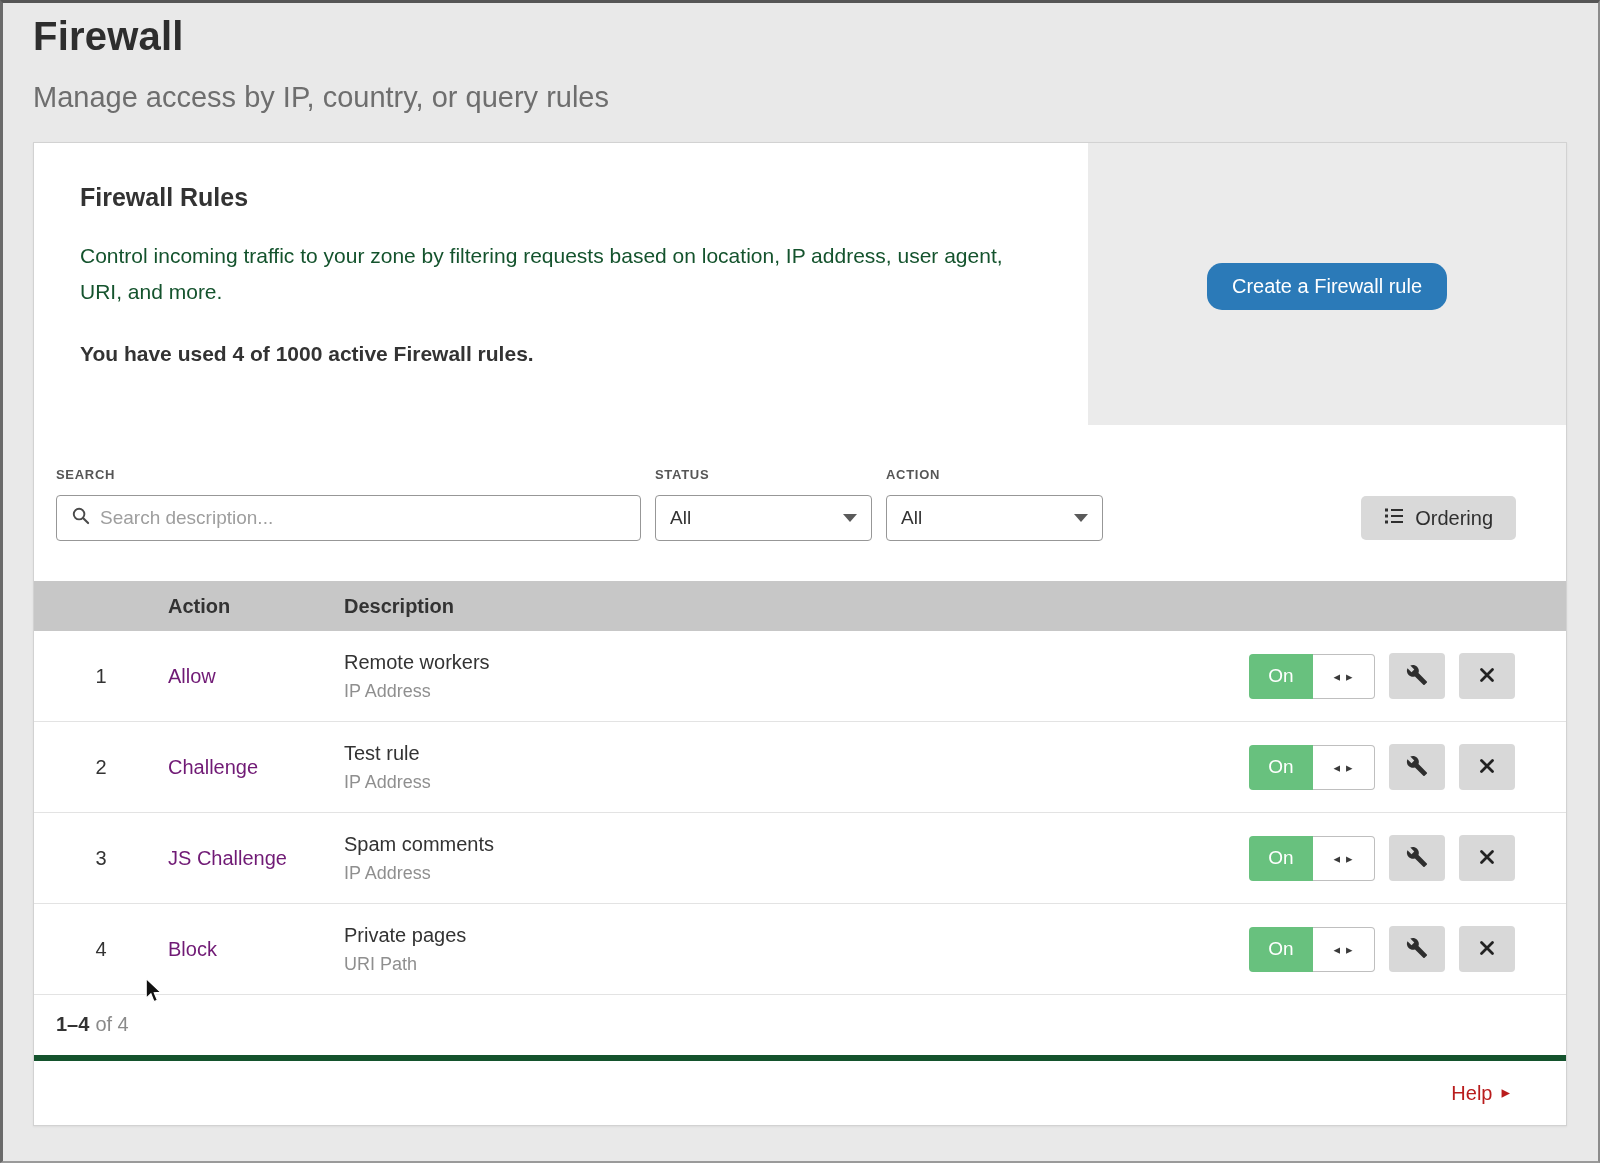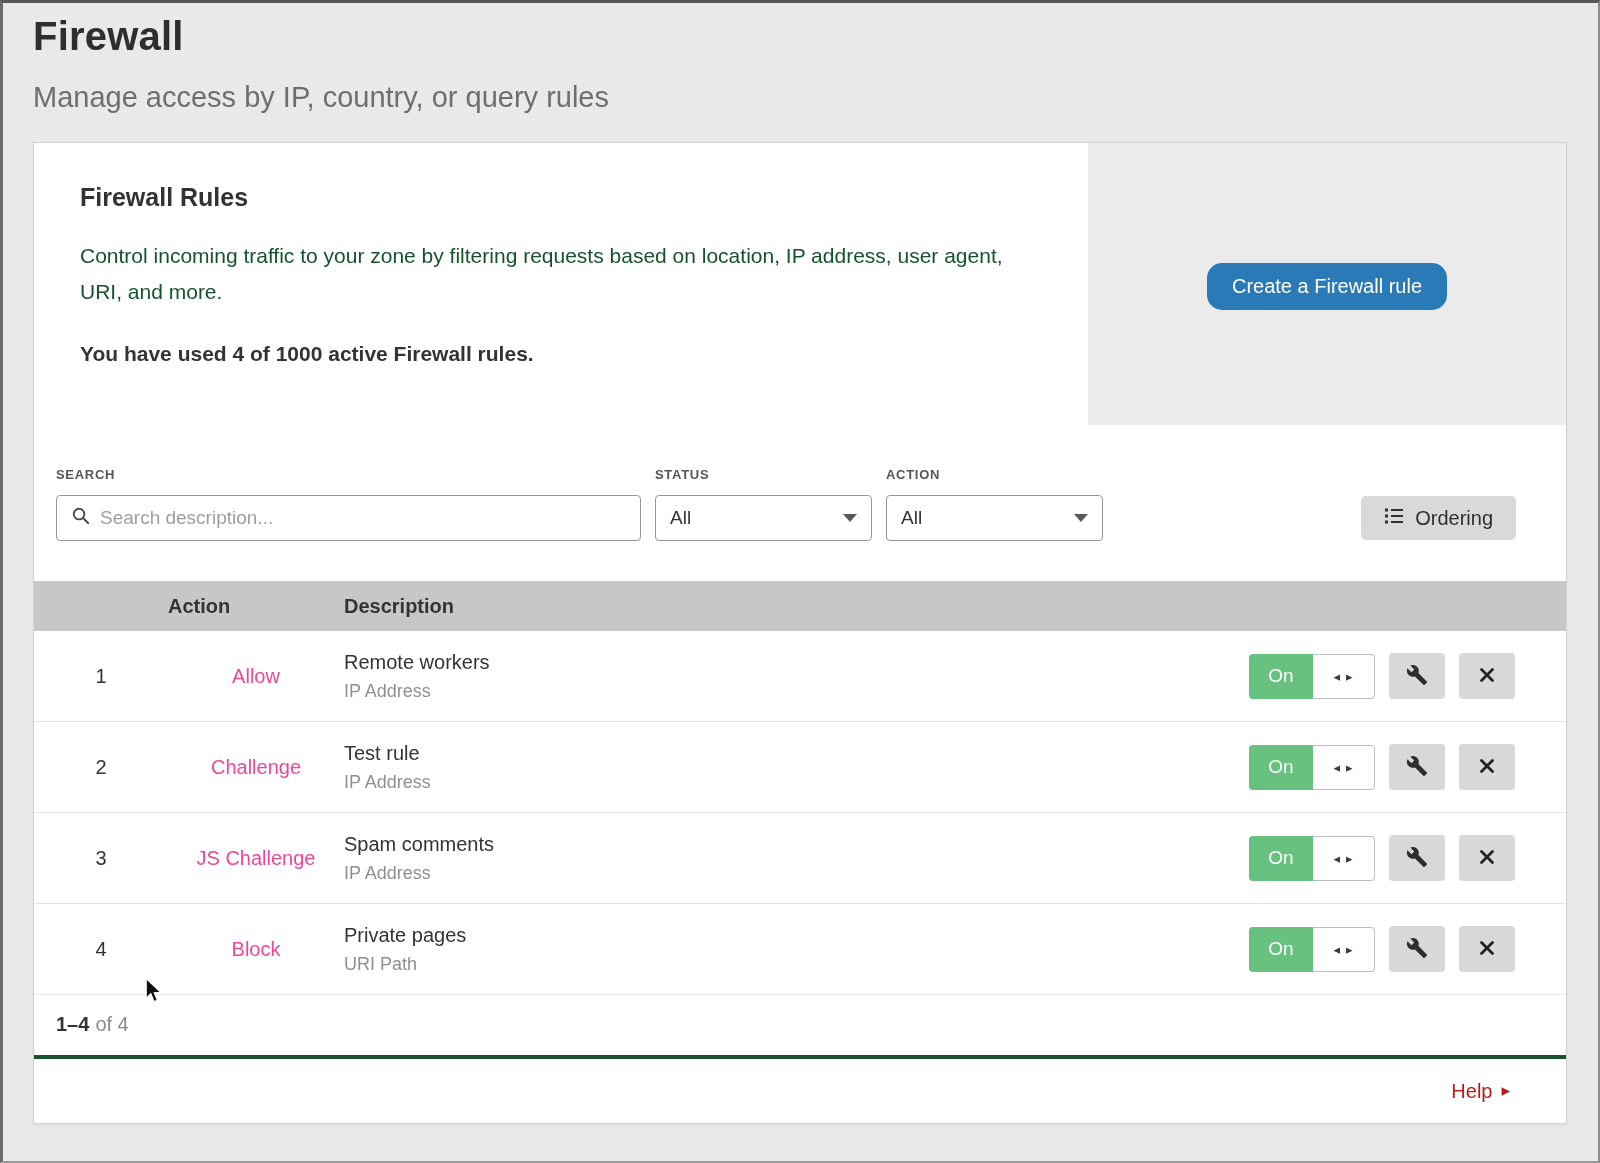--- a/index.html
+++ b/index.html
@@ -80,21 +80,21 @@
   .thead {
     display: flex; align-items: center; background: #c7c7c7; height: 50px;
     font-size: 20px; font-weight: 700; color: #333;
   }
   .c-num { width: 134px; text-align: center; }
   .c-action { width: 176px; }
   .c-desc { flex: 1; }
   .c-controls { width: 330px; display: flex; justify-content: flex-end; align-items: center; gap: 14px; padding-right: 51px; }
   .row { display: flex; align-items: center; min-height: 91px; border-bottom: 1px solid #e3e3e3; background: #fff; }
   .row .c-num { font-size: 20px; color: #333; }
-  .row .c-action { font-size: 20px; color: #ec4899; text-align: center; }
+  .row .c-action { font-size: 20px; color: #701a75; }
   .desc-title { font-size: 20px; color: #333; }
   .desc-sub { font-size: 18px; color: #8f8f8f; margin-top: 7px; }
 
   .toggle { display: flex; height: 45px; cursor: pointer; }
   .toggle-on {
     width: 64px; background: #68c17e; color: #fff; font-size: 19px;
     display: flex; align-items: center; justify-content: center;
     border-radius: 4px 0 0 4px;
   }
   .toggle-handle {
@@ -103,21 +103,21 @@
     display: flex; align-items: center; justify-content: center;
   }
   .toggle-handle .arrows { font-size: 13px; color: #3a3a3a; letter-spacing: 1px; font-family: "DejaVu Sans", sans-serif; }
 
   .icon-btn {
     width: 56px; height: 46px; background: #d8d8d8; border: none; border-radius: 4px;
     display: flex; align-items: center; justify-content: center; cursor: pointer;
   }
 
   
-  .pagination { padding: 18px 22px 19px 22px; font-size: 20px; border-bottom: 4px solid #14532d; background: #fff; }
+  .pagination { padding: 18px 22px 19px 22px; font-size: 20px; border-bottom: 6px solid #14532d; background: #fff; }
   .pagination .range { font-weight: 700; color: #333; }
   .pagination .of { color: #8a8a8a; margin-left: 6px; }
   .help-row { height: 64px; display: flex; align-items: center; justify-content: flex-end; padding-right: 56px; background: #fff; }
   .help-link { color: #b91c1c; font-size: 20px; font-weight: 400; display: flex; align-items: flex-start; gap: 9px; text-decoration: none; cursor: pointer; }
   .help-arrow { font-size: 17px; font-family: "DejaVu Sans", sans-serif; }
 
   .cursor { position: absolute; left: 143px; top: 978px; z-index: 60; pointer-events: none; }
 </style>
 </head>
 <body>

